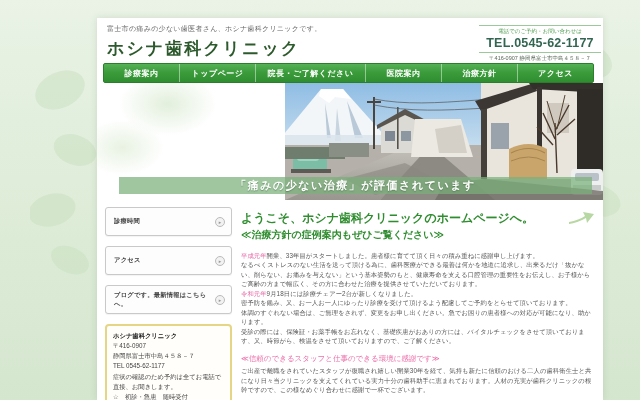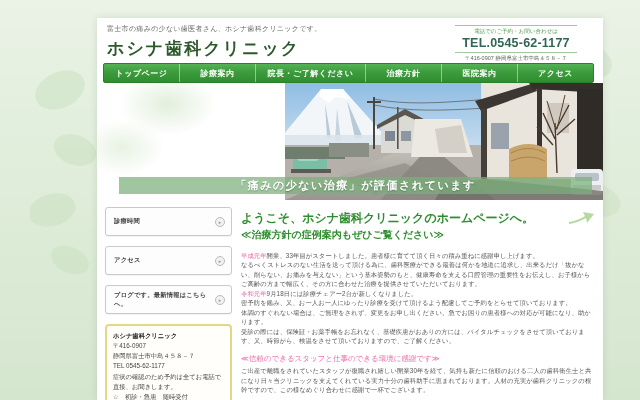--- a/index.html
+++ b/index.html
@@ -14,21 +14,21 @@
     background:#ffffff;box-shadow:0 0 7px rgba(60,90,60,.15);
   }
   
   .header{position:relative;height:45px;padding:6px 10px 0 10px;box-sizing:border-box;}
   .tagline{font-size:7px;color:#666;letter-spacing:.3px;}
   .site-title{
     font-family:"Liberation Serif","DejaVu Serif",serif;
     font-size:17px;font-weight:bold;color:#2d5a2d;letter-spacing:2px;margin-top:3px;
   }
   .phone-box{
-    position:absolute;right:26px;top:7px;width:122px;text-align:center;
+    position:absolute;right:2px;top:7px;width:122px;text-align:center;
   }
   .phone-label{font-size:5.5px;color:#4a9a4a;border-top:1px solid #9cc89c;padding-top:2px;}
   .phone-tel{font-size:12.5px;font-weight:bold;color:#326652;letter-spacing:.2px;margin-top:1px;}
   .phone-addr{font-size:5.5px;color:#557;color:#586858;border-top:1px solid #9cc89c;margin-top:2px;padding-top:2px;}
   
   .nav{
     display:flex;height:20px;margin:0 9px 0 6px;
     background:linear-gradient(180deg,#55b155 0%,#3c9c3c 45%,#2f8d2f 100%);
     border:1px solid #2a7f2a;border-radius:2px;box-sizing:border-box;
   }
@@ -109,25 +109,25 @@
     <div class="tagline">富士市の痛みの少ない歯医者さん、ホシナ歯科クリニックです。</div>
     <div class="site-title">ホシナ歯科クリニック</div>
     <div class="phone-box">
       <div class="phone-label">電話でのご予約・お問い合わせは</div>
       <div class="phone-tel">TEL.0545-62-1177</div>
       <div class="phone-addr">〒416-0907 静岡県富士市中島４５８－７</div>
     </div>
   </div>
 
   <div class="nav">
+    <div class="nav-item">診療案内</div>
     <div class="nav-item">トップページ</div>
-    <div class="nav-item">診療案内</div>
     <div class="nav-item wide">院長・ご了解ください</div>
+    <div class="nav-item">医院案内</div>
     <div class="nav-item">治療方針</div>
-    <div class="nav-item">医院案内</div>
     <div class="nav-item">アクセス</div>
   </div>
 
   <div class="hero">
     <svg class="hero-photo" viewBox="0 0 318 117" preserveAspectRatio="none">
       <defs>
         <linearGradient id="sky" x1="0" y1="0" x2="0" y2="1">
           <stop offset="0" stop-color="#8fbde4"></stop>
           <stop offset="1" stop-color="#cfe2f0"></stop>
         </linearGradient>

